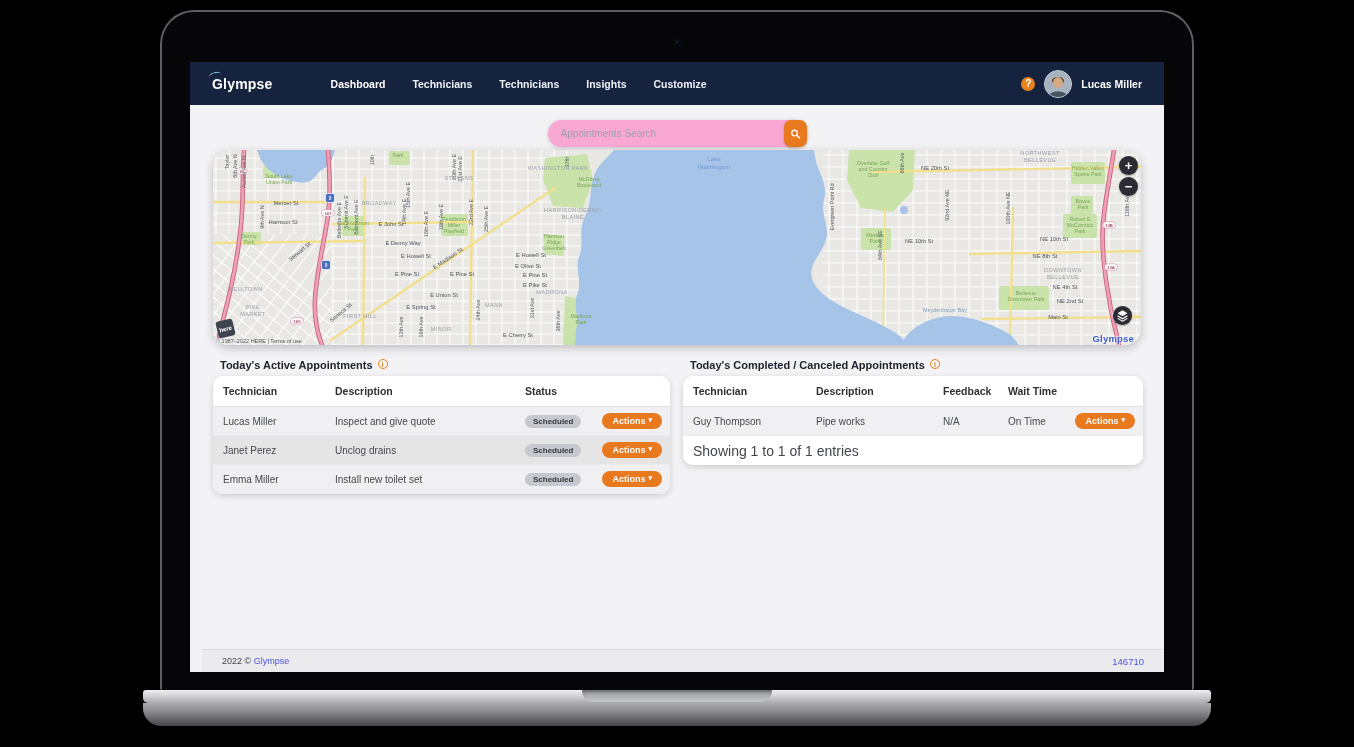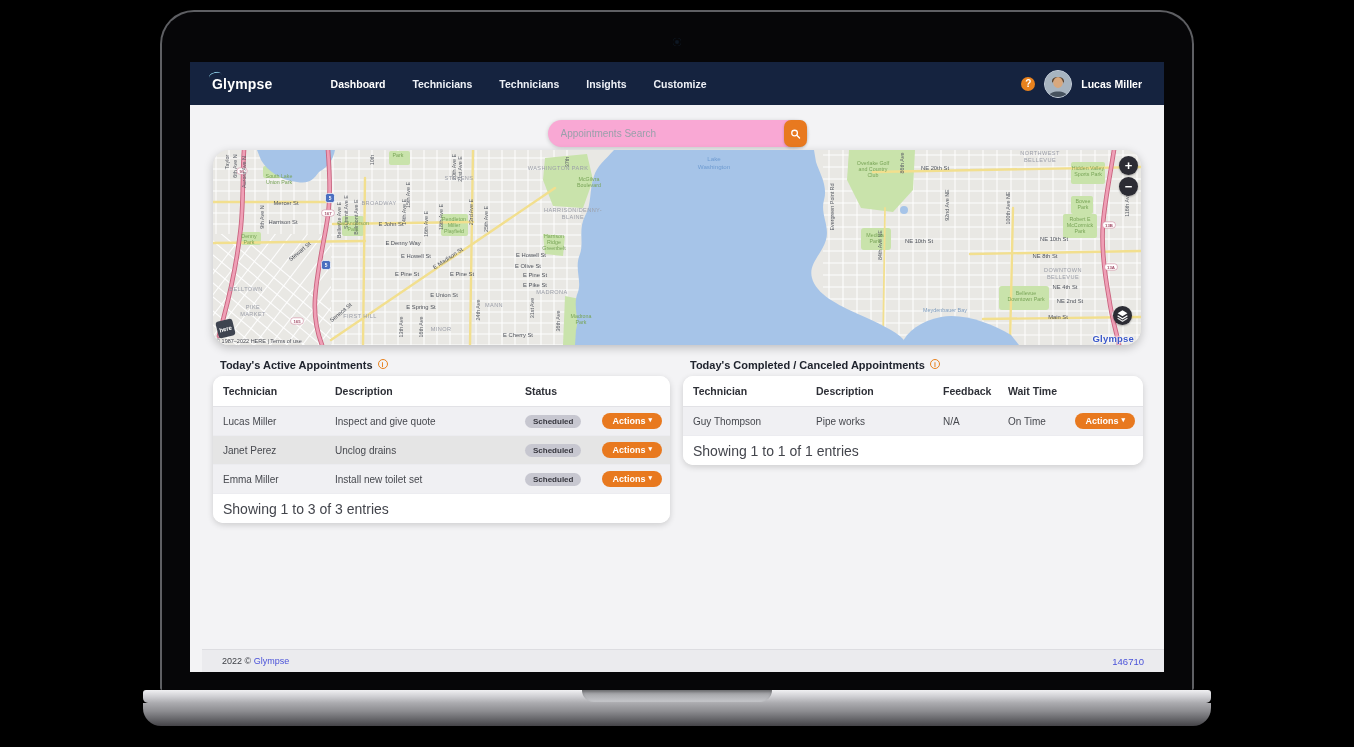--- a/index.html
+++ b/index.html
@@ -502,21 +502,20 @@
         <div class="tr gray" style="grid-template-columns: 112px 190px 1fr 86px;">
           <div class="td">Emma Miller</div>
           <div class="td">Install new toilet set</div>
           <div class="td"><span class="badge">Scheduled</span></div>
           <div class="td act"><button class="actions-btn">
               <span>Actions</span>
               <span class="caret">▾</span>
             </button></div>
         </div>
       </div>
-    <div class="tfoot">Showing 1 to 3 of 3 entries</div>
   </div>
   <div class="card right">
     <div class="thead" style="grid-template-columns: 123px 127px 65px 1fr 86px;">
         <div class="th">Technician</div>
         <div class="th">Description</div>
         <div class="th">Feedback</div>
         <div class="th">Wait Time</div>
         <div></div>
       </div>
     <div class="tbody">

